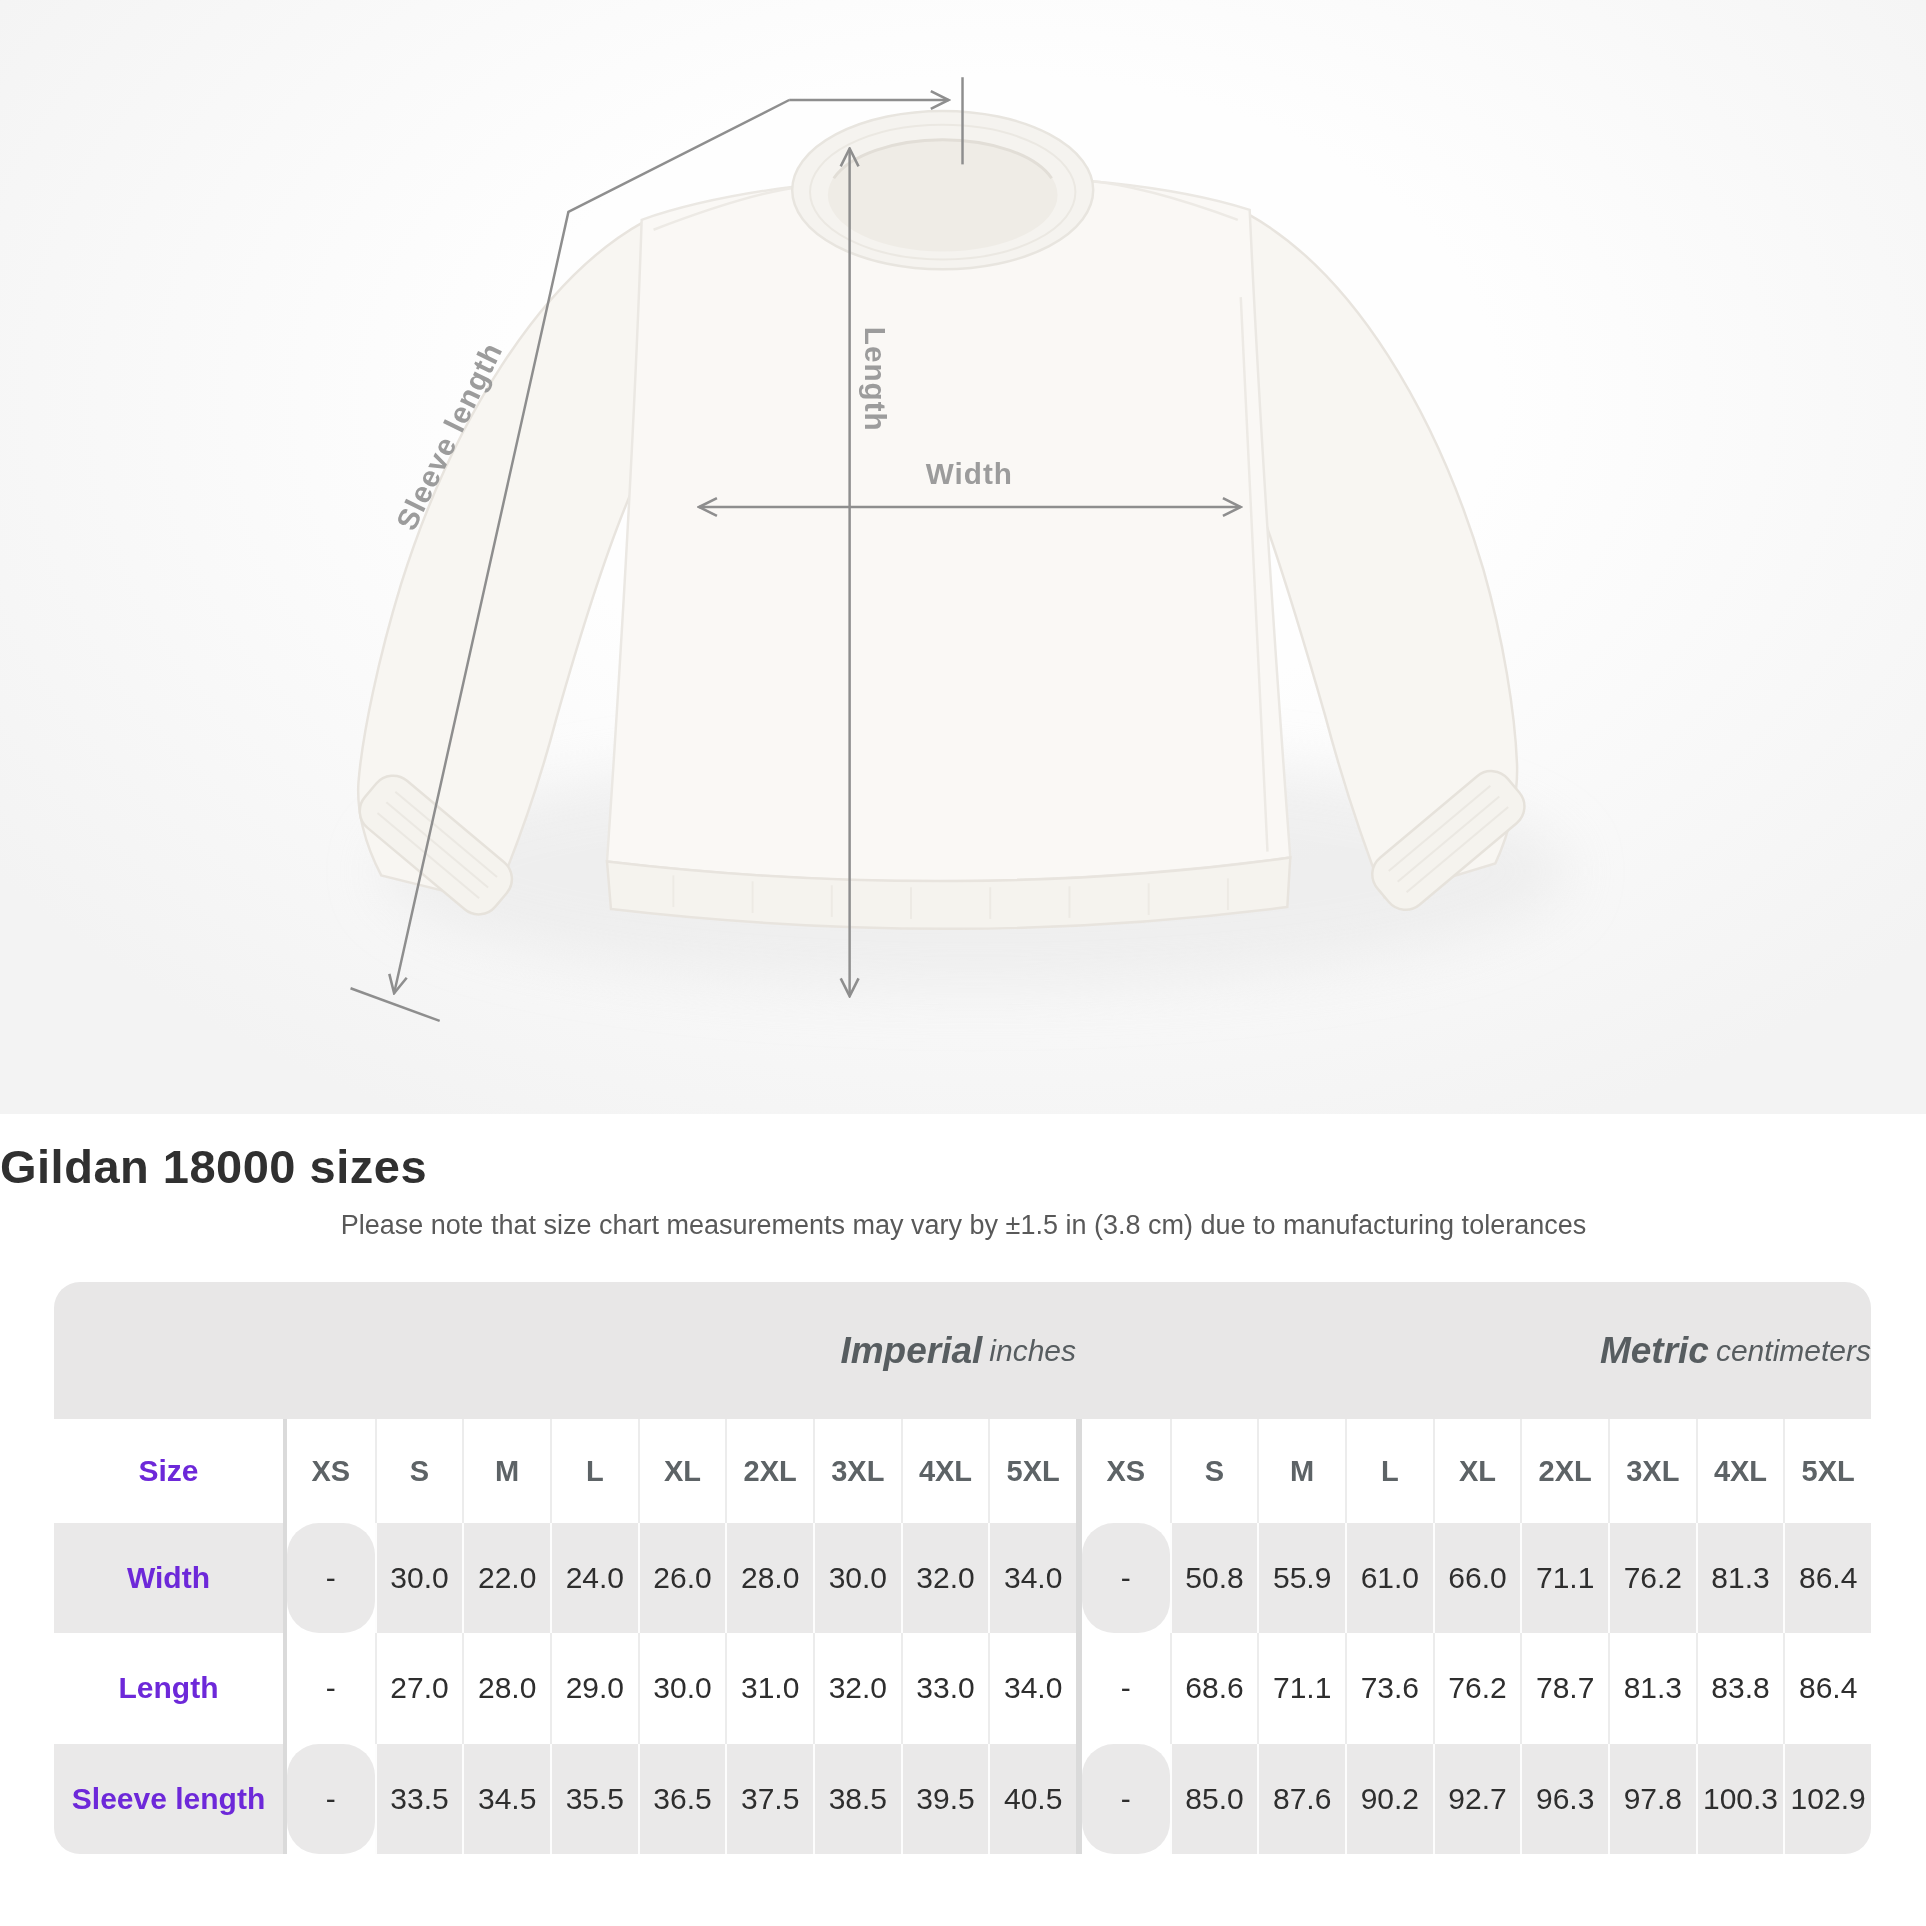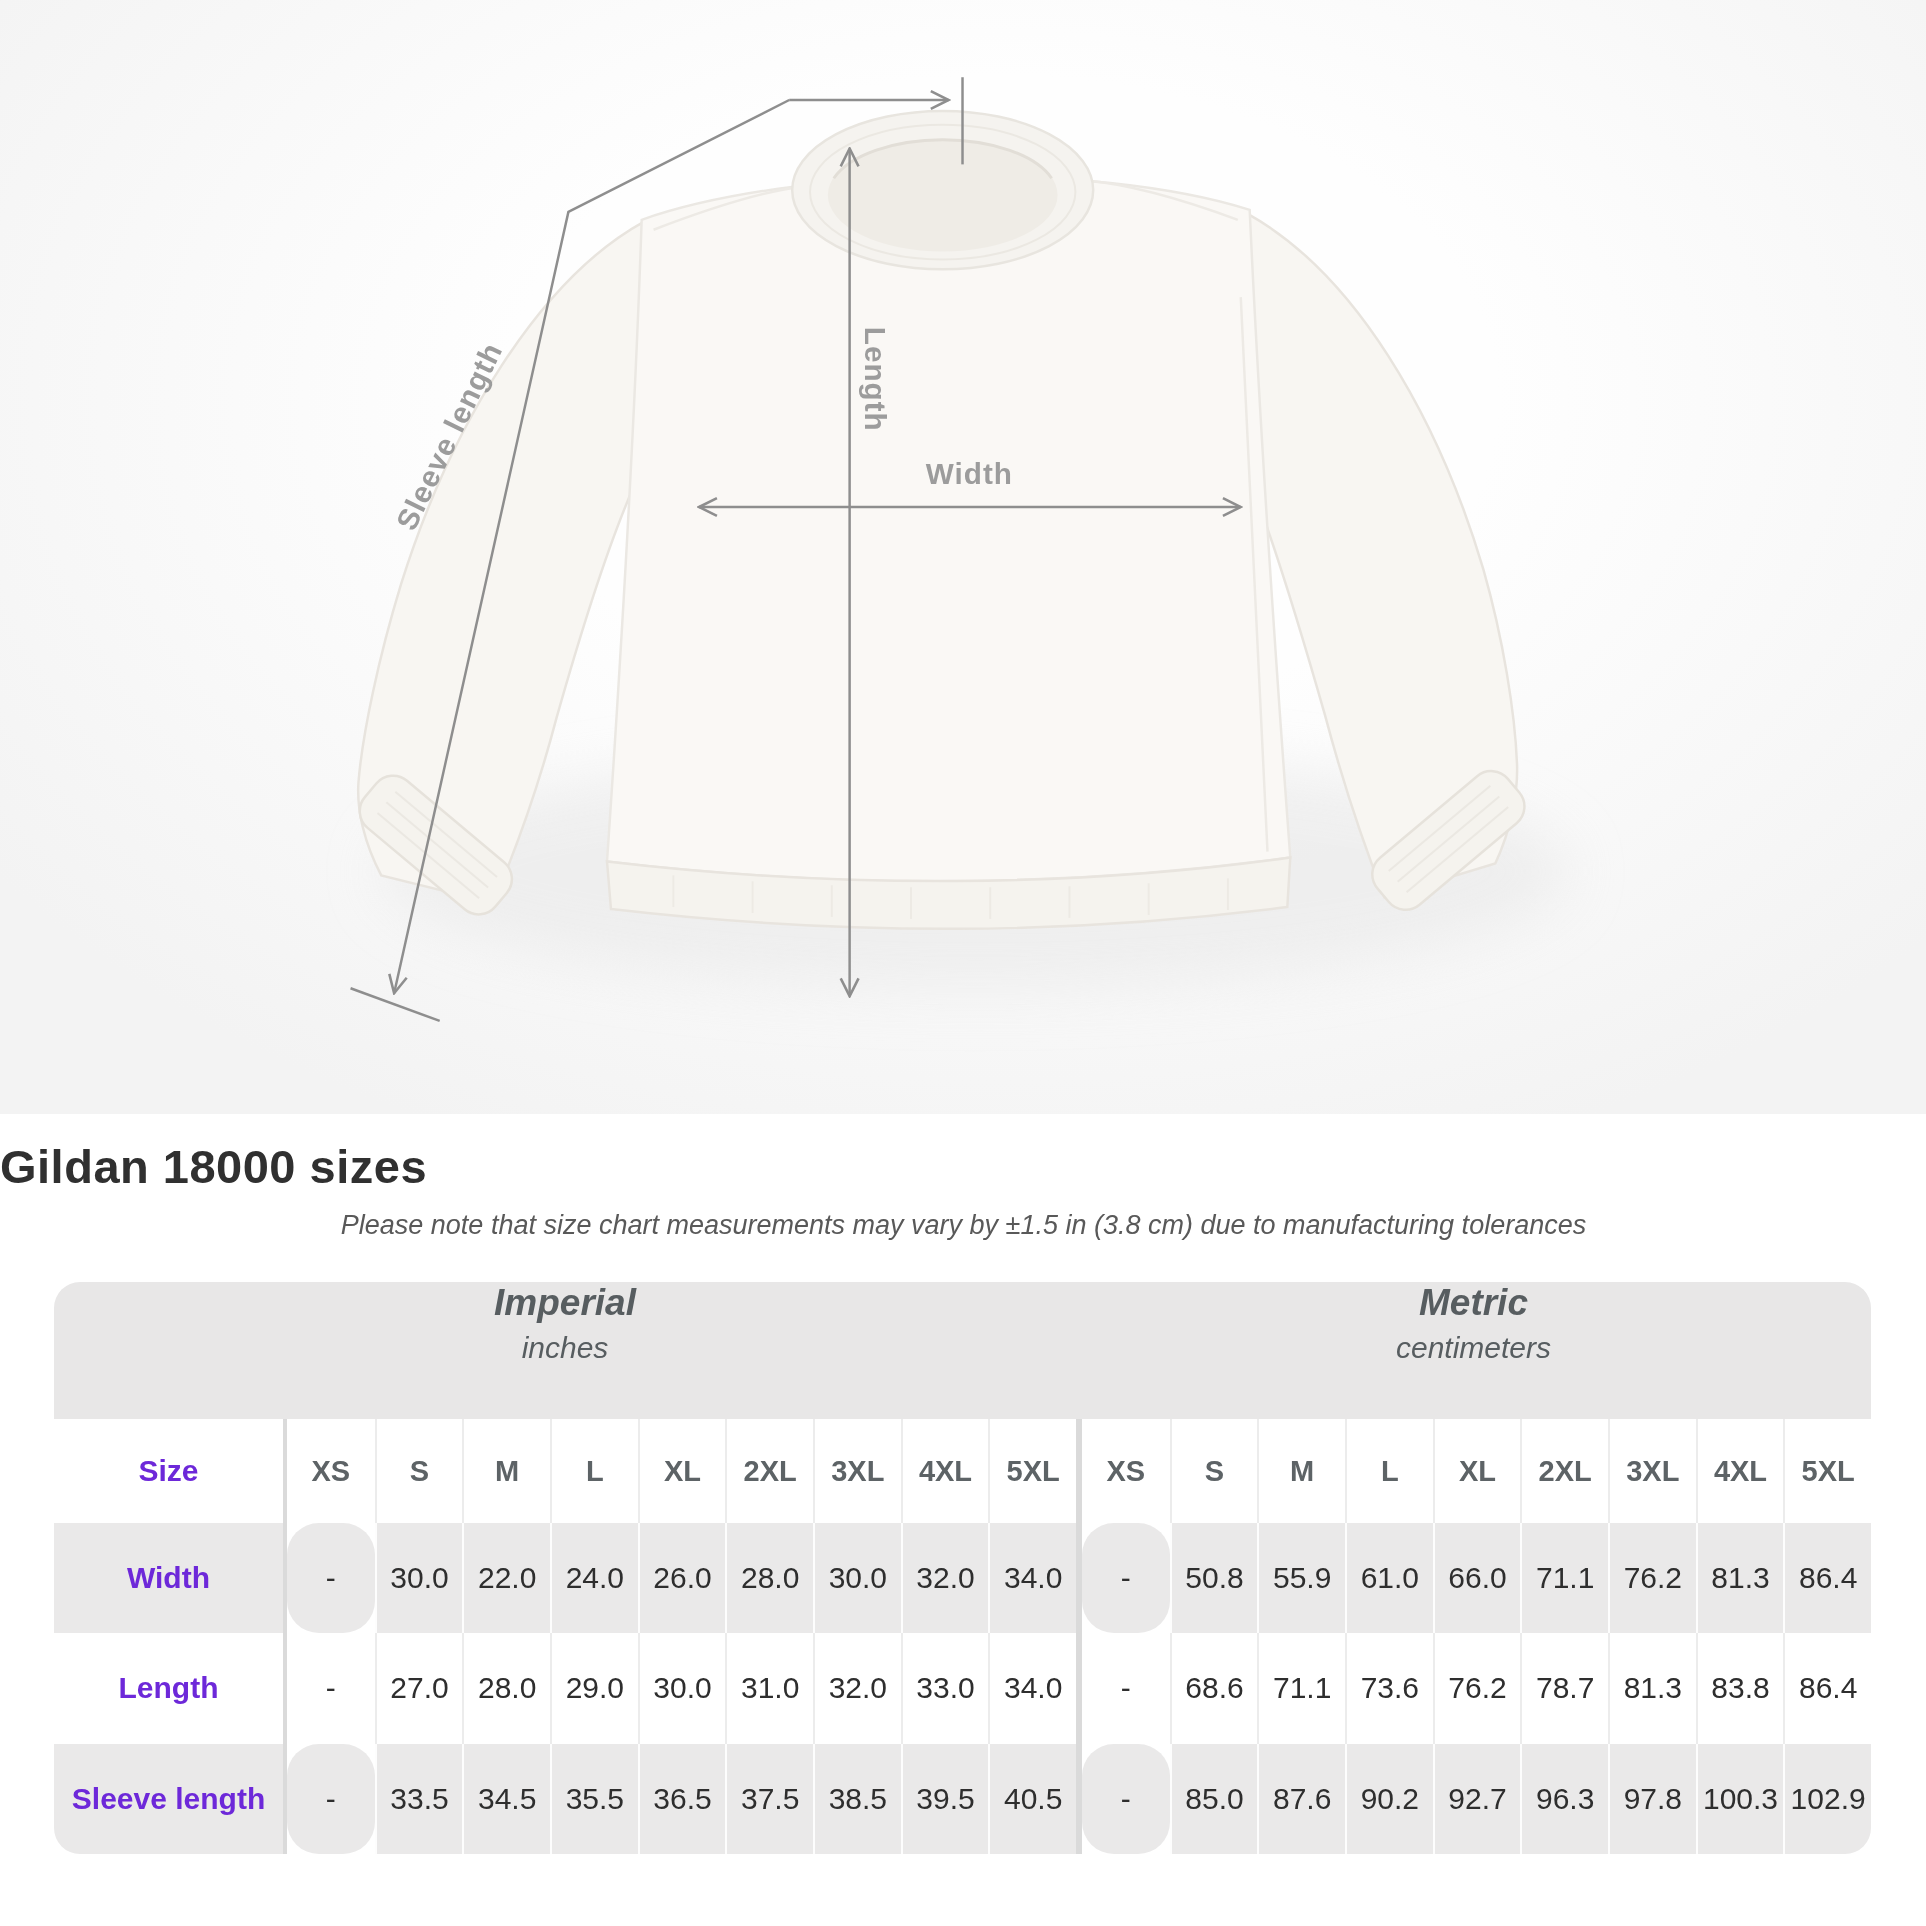--- a/index.html
+++ b/index.html
@@ -7,27 +7,27 @@
 
   
   .photo-area{position:absolute;left:0;top:0;width:1927px;height:1114px;
     background:radial-gradient(ellipse 1238px 812px at 52% 36%, #fefefe 40%, #f3f3f3 100%);}
   .photo-area svg{position:absolute;left:0;top:0;}
 
   
   .title{position:absolute;top:1139px;left:0;width:100%;
     font-size:47px;font-weight:bold;color:#303030;letter-spacing:0.5px;}
   .subtitle{position:absolute;top:1210px;left:0;width:100%;text-align:center;
-    font-size:27px;font-style:italic;color:#595959;}
+    font-size:27px;color:#595959;}
 
   
   .size-table{position:absolute;left:54px;top:1282px;width:1817px;height:572px;
     border-radius:26px;overflow:hidden;display:flex;flex-direction:column;background:#ffffff;}
   .band{height:137px;flex:none;background:#e8e7e7;display:grid;grid-template-columns:1022px 1fr;}
-  .band .grp{display:flex;flex-direction:column;align-items:center;justify-content:flex-start;gap:7px;color:#575d60;}
+  .band .grp{display:flex;flex-direction:row;align-items:center;justify-content:flex-end;gap:7px;color:#575d60;}
   .band .g-label{font-size:37px;font-weight:bold;font-style:italic;}
   .band .g-sub{font-size:30px;font-style:italic;}
   .grid{flex:1;display:grid;grid-template-columns:233px repeat(9,1fr) 6px repeat(9,1fr);
     grid-template-rows:104px 1fr 1fr 1fr;}
   .cell{display:flex;align-items:center;justify-content:center;
     font-size:30px;color:#2e2e2e;background:#ffffff;border-left:2px solid #ececec;}
   .cell.first{border-left:none;border-radius:32px;}
   .cell.head{font-weight:bold;color:#5d6366;font-size:29px;}
   .cell.lab{font-weight:bold;color:#6d28d9;border-left:none;border-right:4px solid #dadada;font-size:30px;}
   .cell.gray{background:#eae9e9;border-left-color:rgba(255,255,255,.9);}

